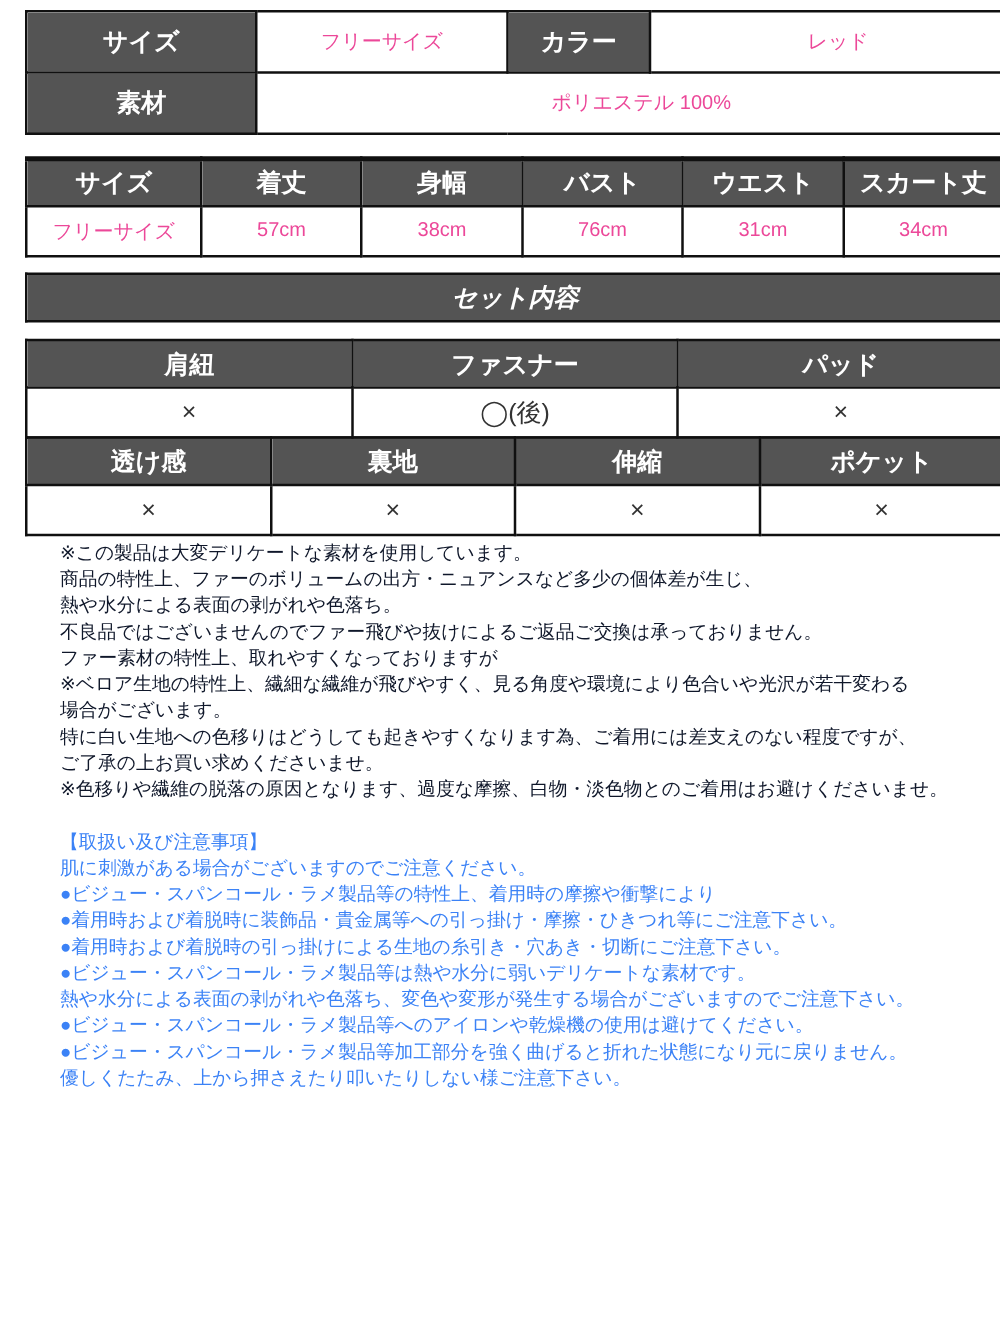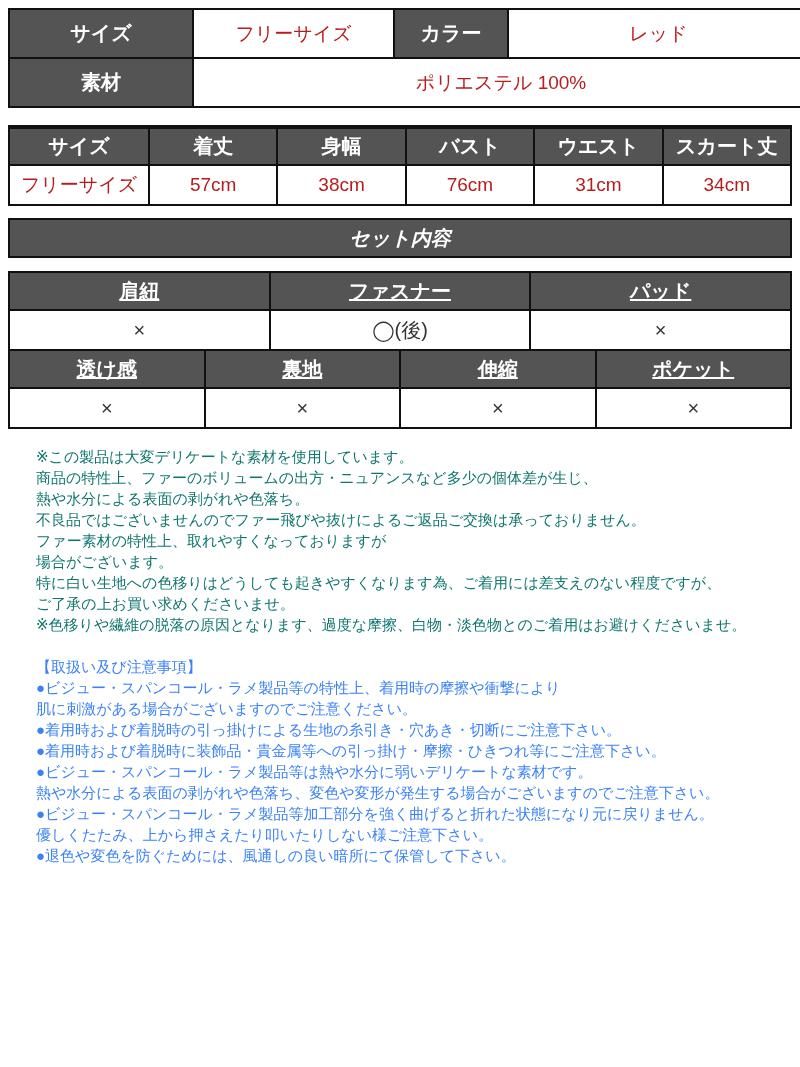--- a/index.html
+++ b/index.html
@@ -2,21 +2,21 @@
 <html><head>
 <meta charset="utf-8">
 <style>
   html,body { margin:0; padding:0; }
   body {
     width:800px; height:1067px;
     background:#ffffff;
     font-family:"Liberation Sans","DejaVu Sans",sans-serif;
     color:#1c1c1c;
   }
-  .page { padding:8px 8px 0 8px; }
+  .page { padding:8px 8px 0 20px; }
 
   table {
     border-collapse:collapse;
     width:784px;
     table-layout:fixed;
   }
   th, td {
     border:2px solid #101010;
     text-align:center;
     vertical-align:middle;
@@ -24,22 +24,22 @@
     white-space:nowrap;
   }
   th {
     background:#545454;
     color:#ffffff;
     font-weight:bold;
     font-size:20px;
   }
   td {
     background:#ffffff;
-    color:#b91c1c;
-    font-size:19px;
+    color:#ec4899;
+    font-size:16px;
     font-weight:normal;
   }
 
   
   .spec-table td, .spec-table th { height:45px; }
   .spec-table .c1 { width:180px; }
   .spec-table .c2 { width:197px; }
   .spec-table .c3 { width:110px; }
   .spec-table .c4 { width:297px; }
 
@@ -51,29 +51,29 @@
   .size-chart .c1 { width:136px; }
 
   
   .set-table { margin-top:12px; }
   .set-table th { height:34px;font-style:italic; }
   .set-table td { height:36px; }
 
   
   .feat3 { margin-top:13px; }
   .feat4 { margin-top:-2px; }
-  .feat3 th, .feat4 th { height:34px;text-decoration:underline; }
+  .feat3 th, .feat4 th { height:34px; }
   .feat3 td, .feat4 td { height:36px; font-size:20px; color:#333; }
 
   
   .notes-block {
-    margin:17px 0 0 28px;
+    margin:3px 0 0 28px;
     font-size:15px;
     line-height:21px;
-    color:#0f766e;
+    color:#0f172a;
   }
   .care-block {
     margin:21px 0 0 28px;
     font-size:15px;
     line-height:21px;
     color:#3b82f6;
   }
   .text-line { white-space:nowrap; }
 </style>
 </head>
@@ -156,32 +156,33 @@
     </tr>
   </tbody>
     </table>
 
   <div class="notes-block">
     <div class="text-line">※この製品は大変デリケートな素材を使用しています。</div>
     <div class="text-line">商品の特性上、ファーのボリュームの出方・ニュアンスなど多少の個体差が生じ、</div>
     <div class="text-line">熱や水分による表面の剥がれや色落ち。</div>
     <div class="text-line">不良品ではございませんのでファー飛びや抜けによるご返品ご交換は承っておりません。</div>
     <div class="text-line">ファー素材の特性上、取れやすくなっておりますが</div>
+    <div class="text-line">※ベロア生地の特性上、繊細な繊維が飛びやすく、見る角度や環境により色合いや光沢が若干変わる</div>
     <div class="text-line">場合がございます。</div>
     <div class="text-line">特に白い生地への色移りはどうしても起きやすくなります為、ご着用には差支えのない程度ですが、</div>
     <div class="text-line">ご了承の上お買い求めくださいませ。</div>
     <div class="text-line">※色移りや繊維の脱落の原因となります、過度な摩擦、白物・淡色物とのご着用はお避けくださいませ。</div>
   </div>
 
   <div class="care-block">
     <div class="text-line">【取扱い及び注意事項】</div>
+    <div class="text-line">肌に刺激がある場合がございますのでご注意ください。</div>
     <div class="text-line">●ビジュー・スパンコール・ラメ製品等の特性上、着用時の摩擦や衝撃により</div>
-    <div class="text-line">肌に刺激がある場合がございますのでご注意ください。</div>
+    <div class="text-line">●着用時および着脱時に装飾品・貴金属等への引っ掛け・摩擦・ひきつれ等にご注意下さい。</div>
     <div class="text-line">●着用時および着脱時の引っ掛けによる生地の糸引き・穴あき・切断にご注意下さい。</div>
-    <div class="text-line">●着用時および着脱時に装飾品・貴金属等への引っ掛け・摩擦・ひきつれ等にご注意下さい。</div>
     <div class="text-line">●ビジュー・スパンコール・ラメ製品等は熱や水分に弱いデリケートな素材です。</div>
     <div class="text-line">熱や水分による表面の剥がれや色落ち、変色や変形が発生する場合がございますのでご注意下さい。</div>
+    <div class="text-line">●ビジュー・スパンコール・ラメ製品等へのアイロンや乾燥機の使用は避けてください。</div>
     <div class="text-line">●ビジュー・スパンコール・ラメ製品等加工部分を強く曲げると折れた状態になり元に戻りません。</div>
     <div class="text-line">優しくたたみ、上から押さえたり叩いたりしない様ご注意下さい。</div>
-    <div class="text-line">●退色や変色を防ぐためには、風通しの良い暗所にて保管して下さい。</div>
   </div>
 
 </div>
 
 </body></html>

